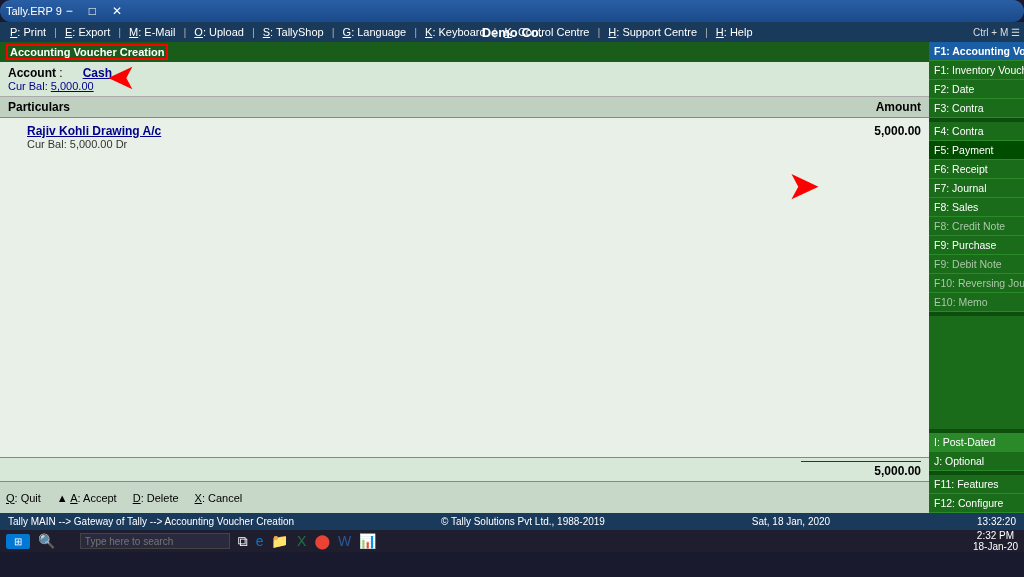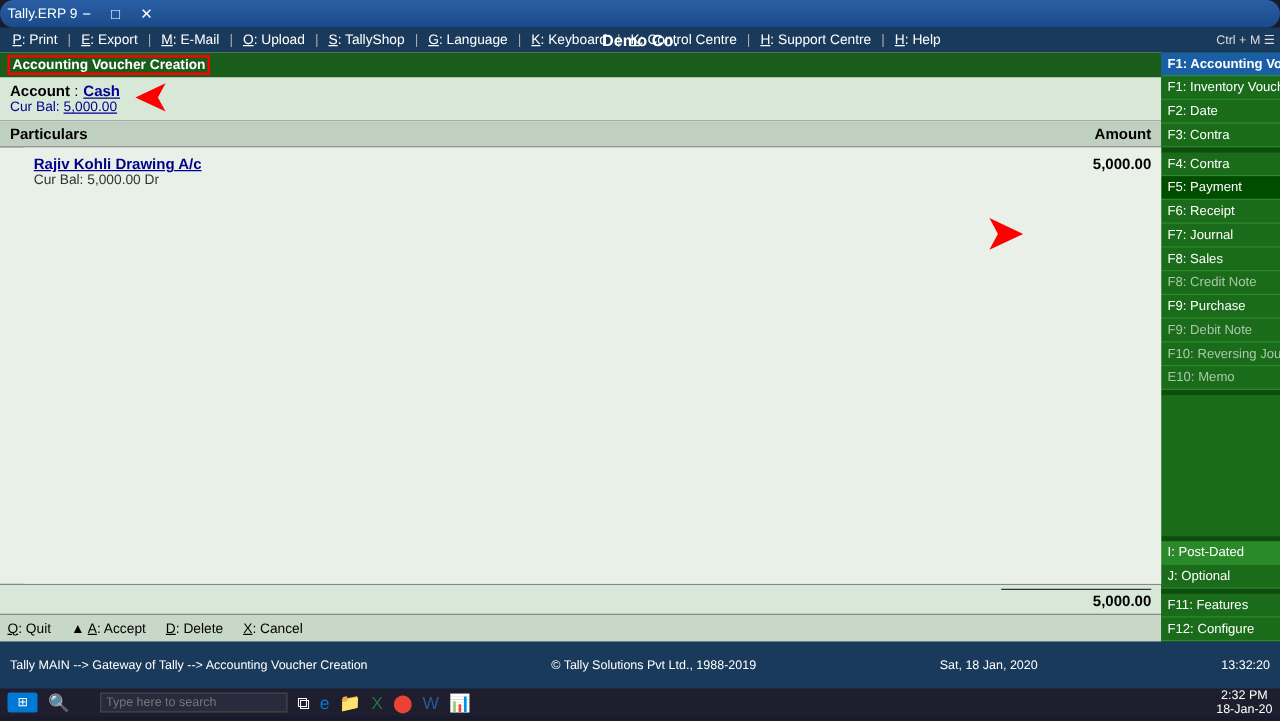--- a/index.html
+++ b/index.html
@@ -175,35 +175,35 @@
       overflow: hidden;
     }
     .sidebar-item.highlighted { background: #1a5fa5; color: white; font-weight: bold; }
     .sidebar-item.active { background: #004d00; }
     .sidebar-item.greyed { color: #aac8aa; }
     .sidebar-divider { height: 4px; background: #0d4d0d; }
 
     
     #bottom-action-bar {
       background: #c8d8c8;
-      height: 22px;
+      height: 32px;
       display: flex;
       align-items: center;
       padding: 0 6px;
       gap: 16px;
       font-size: 11px;
       border-top: 1px solid #888;
     }
     .action-btn { cursor: pointer; }
     .action-spacer { flex: 1; }
 
     
     #status-bar {
       background: #1a3a5c;
-      height: 38px;
+      height: 17px;
       display: flex;
       align-items: center;
       padding: 0 8px;
       color: white;
       font-size: 10px;
       justify-content: space-between;
     }
 
     
     #taskbar {
@@ -299,21 +299,21 @@
   <div id="content-area">
 
     <div id="voucher-header-bar">
       <span class="voucher-header-highlight">
         <span>Accounting Voucher Creation</span>
       </span>
     </div>
 
 
     <div id="account-row">
-      <div style="display:flex; align-items:center; gap:4px; position:relative;">
+      <div style="display:flex; align-items:center; gap:20px; position:relative;">
         <span><b>Account</b> :</span>
         <span style="text-decoration:underline; cursor:pointer; color:#00008b; font-weight:bold;">Cash</span>
 
         <span class="arrow-left-red" style="position:absolute; left:100px; top:-5px; transform:scaleX(-1);">➤</span>
       </div>
       <div class="cur-bal">
         <span>Cur Bal:</span> <a>5,000.00</a>
       </div>
     </div>
 

